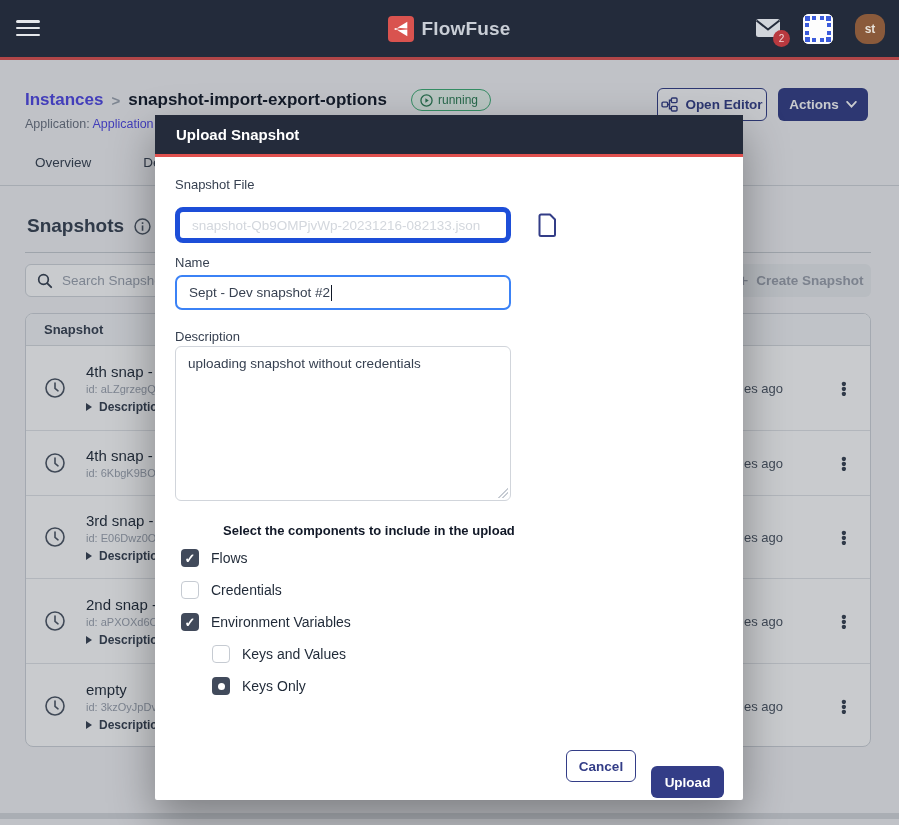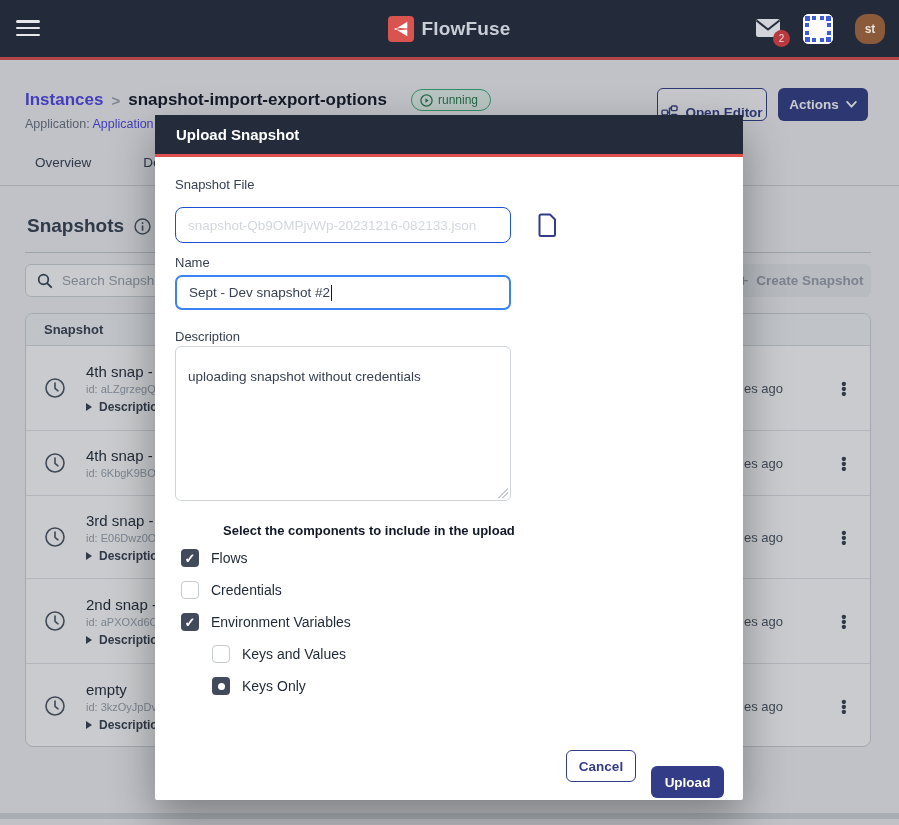--- a/index.html
+++ b/index.html
@@ -27,21 +27,21 @@
   .breadcrumb { position:absolute; left:25px; top:29px; display:flex; align-items:center; gap:8px; }
   .bc-root { color:#4f46e5; font-size:17px; font-weight:bold; cursor:pointer; }
   .bc-sep { color:#9ca3af; font-size:15px; font-weight:bold; }
   .bc-current { color:#111827; font-size:17px; font-weight:bold; }
   .run-badge { margin-left:16px; display:flex; align-items:center; gap:5px; border:1px solid #3dae74; background:#eaf7f0; color:#2a7d52; font-size:12px; border-radius:12px; padding:3px 12px 3px 8px; }
   .app-line { position:absolute; left:25px; top:57px; font-size:12.5px; color:#6b7280; }
   .app-line a { color:#4f46e5; text-decoration:none; cursor:pointer;margin-top:40px; }
 
   .hdr-btns { position:absolute; right:31px; top:28px; display:flex; gap:11px; }
   .btn { border-radius:6px; font-size:13.5px; font-weight:bold; display:flex; align-items:center; justify-content:center; gap:7px; cursor:pointer; }
-  .btn-outline { background:#fbfcfd; border:1px solid #333d87; color:#333d87; width:110px; height:33px;align-items:flex-end; }
+  .btn-outline { background:#fbfcfd; border:1px solid #333d87; color:#333d87; width:110px; height:33px; }
   .btn-navy { background:#333d87; color:#fff; width:90px; height:33px; }
 
   .tabs { position:absolute; left:35px; top:95px; display:flex; gap:52px; font-size:13.5px; color:#374151; }
   .tab { cursor:pointer; }
   .divider-1 { position:absolute; left:0; top:125px; width:899px; height:1px; background:#d1d5db; }
 
   .section-title { position:absolute; left:27px; top:155px; font-size:19px; font-weight:bold; color:#374151; display:flex; align-items:center; gap:10px; }
   .divider-2 { position:absolute; left:25px; top:192px; width:846px; height:1px; background:#c7ccd2; }
 
   .search-box { position:absolute; left:25px; top:204px; width:290px; height:33px; background:#fff; border:1px solid #d1d5db; border-radius:6px; display:flex; align-items:center; gap:9px; padding:0 11px; }
@@ -63,26 +63,26 @@
   .kebab div { height:5px; }
 
   
   .overlay { position:absolute; top:57px; left:0; width:899px; height:768px; background:rgba(30,37,52,0.24); z-index:50; }
 
   
   .modal { position:absolute; left:155px; top:115px; width:588px; height:685px; background:#fff; z-index:100; box-shadow:0 18px 45px rgba(0,0,0,0.35); border-radius:2px; }
   .modal-header { height:42px; background:#242b3b; border-bottom:3px solid #e0514f; display:flex; align-items:center; padding-left:21px; color:#fff; font-size:15px; font-weight:bold; }
   .m-label { position:absolute; left:20px; font-size:13px; color:#374151; }
   .m-label-strong { position:absolute; left:20px; font-size:13px; font-weight:bold; color:#111827;margin-left:48px; }
-  .m-input { position:absolute; left:20px; width:336px; background:#fff; border:1px solid #1d4ed8; border-radius:8px; display:flex; align-items:center; padding:0 12px; font-size:13.5px; }
+  .m-input { position:absolute; left:20px; width:336px; background:#fff; border:5px solid #1d4ed8; border-radius:8px; display:flex; align-items:center; padding:0 12px; font-size:13.5px; }
   .m-input .ph-light { color:#d3d7dd; }
   .m-input.focused { border:2px solid #3b82f6; border-radius:7px; color:#374151; }
   .caret { display:inline-block; width:1px; height:16px; background:#111827; margin-left:1px; vertical-align:middle; }
   .file-icon { position:absolute; left:382px; top:98px; cursor:pointer; }
-  .m-textarea { position:absolute; left:20px; top:231px; width:336px; height:155px; border:1px solid #d1d5db; border-radius:6px; padding:21px 12px; font-size:13.5px; color:#374151; line-height:1.35; }
+  .m-textarea { position:absolute; left:20px; top:231px; width:336px; height:155px; border:1px solid #d1d5db; border-radius:6px; padding:8px 12px; font-size:13.5px; color:#374151; line-height:1.35; }
   .resize-h { position:absolute; right:2px; bottom:2px; width:10px; height:10px; background:
       linear-gradient(135deg, transparent 0 50%, #c7ccd3 50% 56%, transparent 56% 70%, #c7ccd3 70% 76%, transparent 76%); cursor:nwse-resize; }
   .opt { position:absolute; left:26px; display:flex; align-items:center; gap:12px; cursor:pointer; }
   .opt.indent { left:57px; }
   .opt .lbl { font-size:14px; color:#1f2937; }
   .cb { width:18px; height:18px; border-radius:4px; flex:none; }
   .cb.unchecked { background:#fff; border:1.5px solid #c6cbd2; }
   .cb.checked { background:#414a5b; color:#fff; display:flex; align-items:center; justify-content:center; font-size:13px; font-weight:bold; }
   .cb.dot { background:#414a5b; display:flex; align-items:center; justify-content:center; }
   .cb.dot::after { content:""; width:7px; height:7px; border-radius:50%; background:#fff; }

